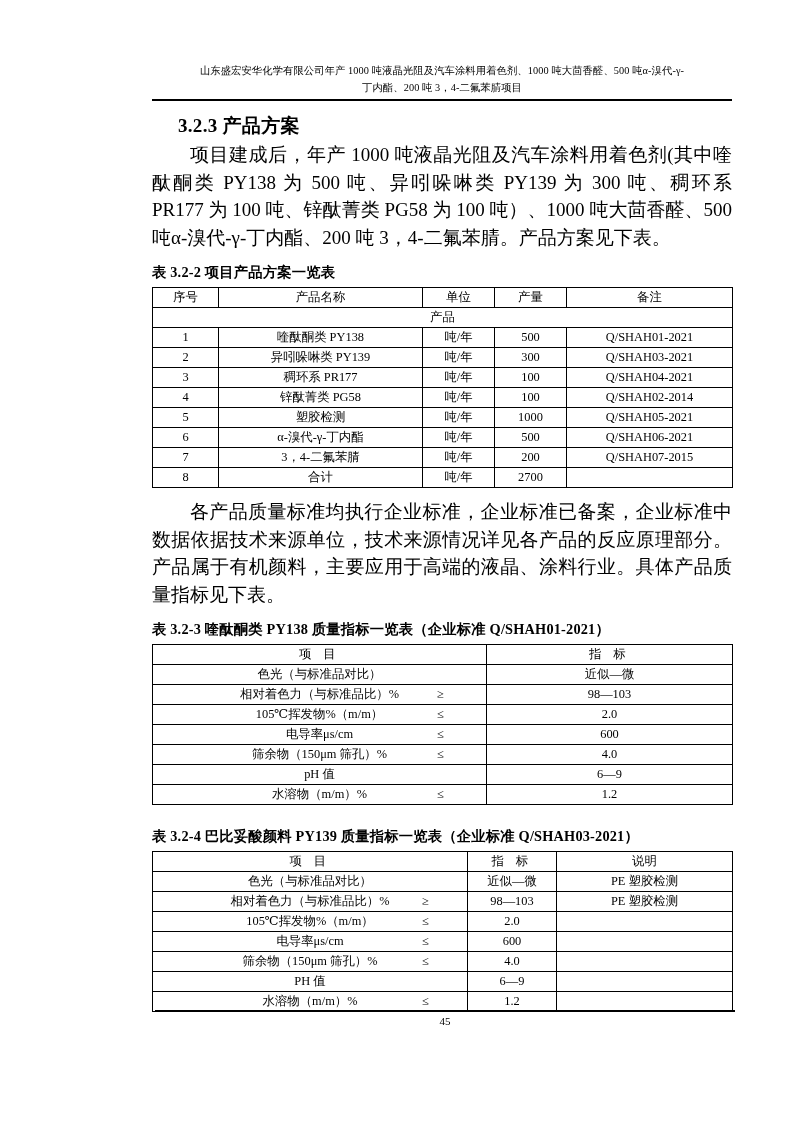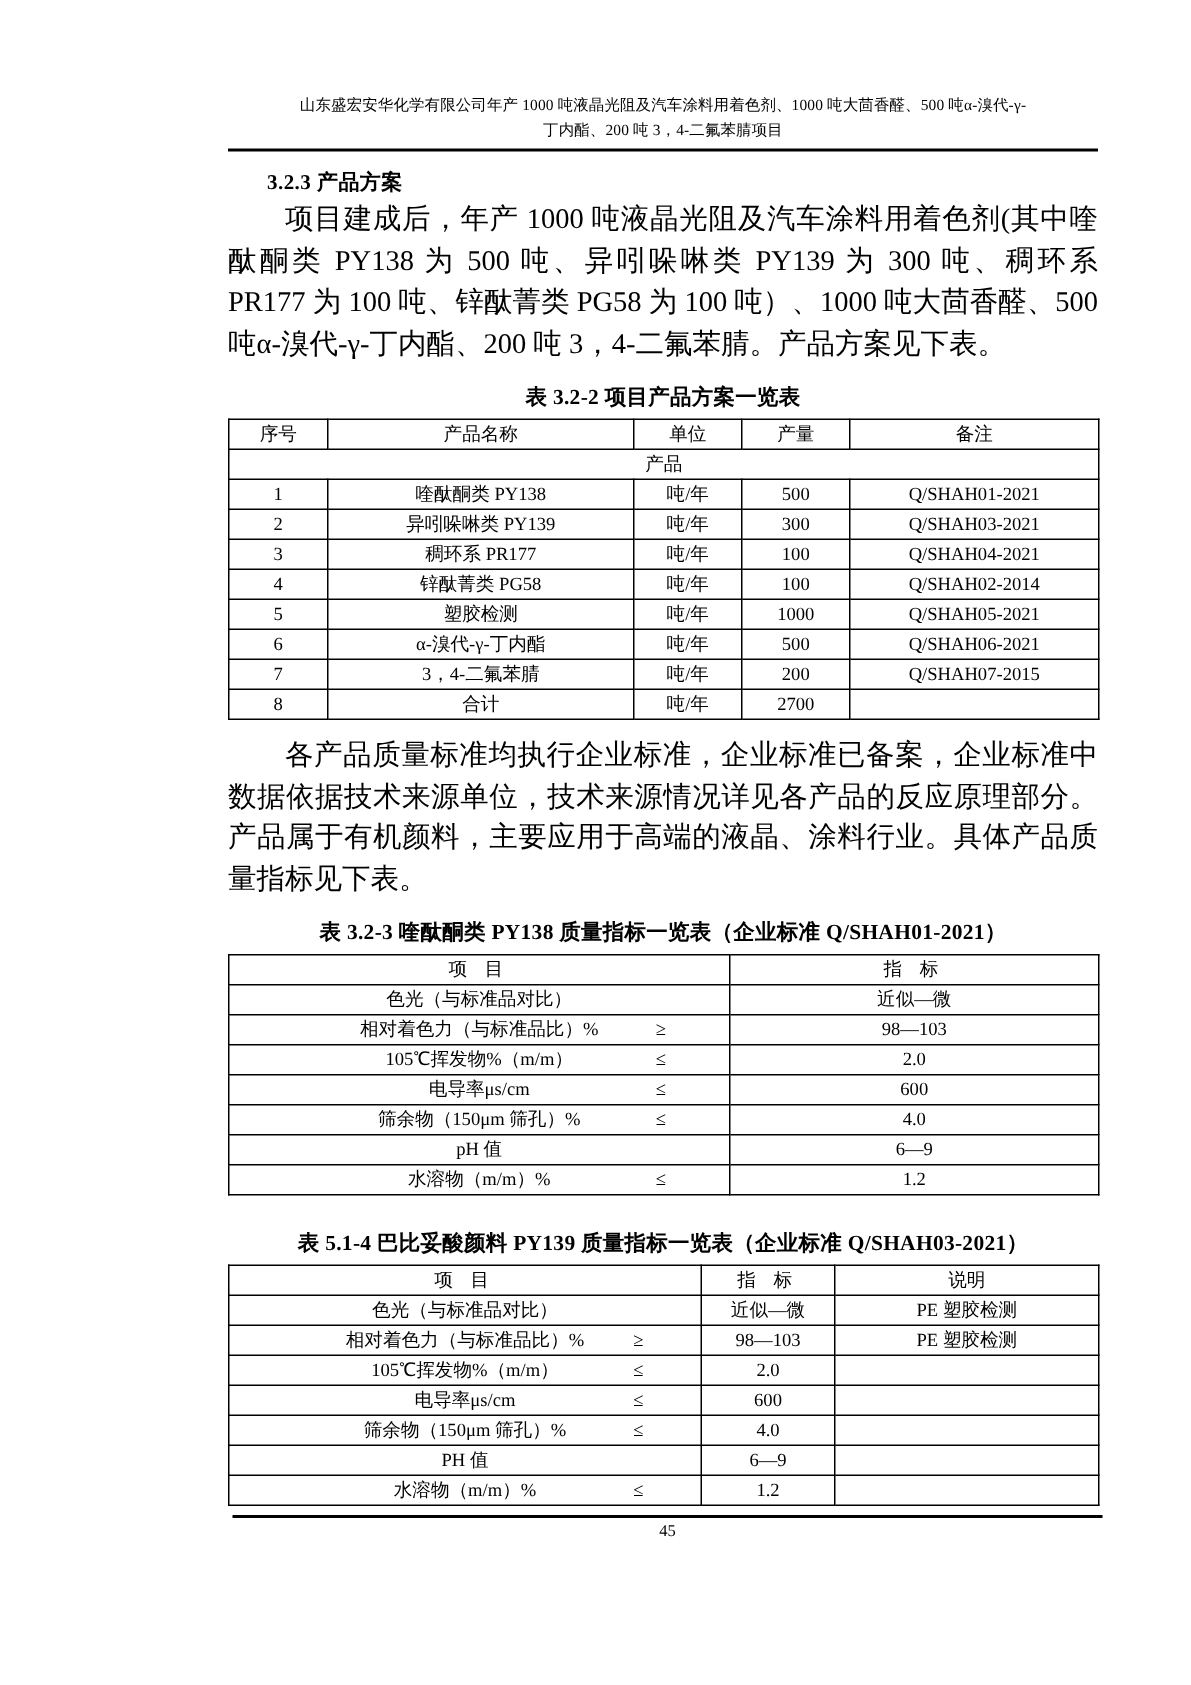--- a/index.html
+++ b/index.html
@@ -40,49 +40,48 @@
   }
   .runhead .ln2 { display: block; }
   .header-rule {
     border-top: 2.2px solid #000;
     margin-top: 3px;
     margin-bottom: 0px;
   }
 
   
   h3.sec-heading {
-    font-size: 14px;
+    font-size: 19px;
     font-weight: bold;
     margin: 12px 0 2px 26px;
     letter-spacing: 0.3px;
   }
   p.body-text {
     font-size: 19px;
     line-height: 27.5px;
     margin: 0;
     text-align: justify;
     text-justify: inter-ideograph;
     text-indent: 2em;
   }
 
   .cap {
     font-size: 14.3px;
     font-weight: bold;
-    text-align: center;
+    text-align: left;
     margin: 12px 0 5px 0;
     letter-spacing: 0.2px;
   }
 
   
   table.doc {
     border-collapse: collapse;
     width: 580px;
     table-layout: fixed;
     margin: 0 0 0 0;
-    font-family: Liberation Serif, serif;
   }
   table.doc td, table.doc th {
     border: 1px solid #000;
     font-size: 12.4px;
     font-weight: normal;
     text-align: center;
     vertical-align: middle;
     padding: 0;
     height: 19px;
     line-height: 19px;
@@ -260,21 +259,21 @@
           <td class="item-cell"><span>pH 值</span><span class="op"></span></td>
           <td>6—9</td>
         </tr>
         <tr>
           <td class="item-cell"><span>水溶物（m/m）%</span><span class="op">≤</span></td>
           <td>1.2</td>
         </tr>
       </tbody>
     </table>
 
-    <div class="cap" style="margin-top:22px">表 5.1-4   巴比妥酸颜料 PY139 质量指标一览表（企业标准 Q/SHAH03-2021）</div>
+    <div class="cap" style="margin-top:22px">表 3.2-4   巴比妥酸颜料 PY139 质量指标一览表（企业标准 Q/SHAH03-2021）</div>
     <table class="doc t3 outer-thick">
       <colgroup>
           <col style="width:315px">
           <col style="width:89px">
           <col style="width:176px">
         </colgroup>
       <tbody>
         <tr>
           <td class="sp">项    目</td>
           <td class="sp">指   标</td>

